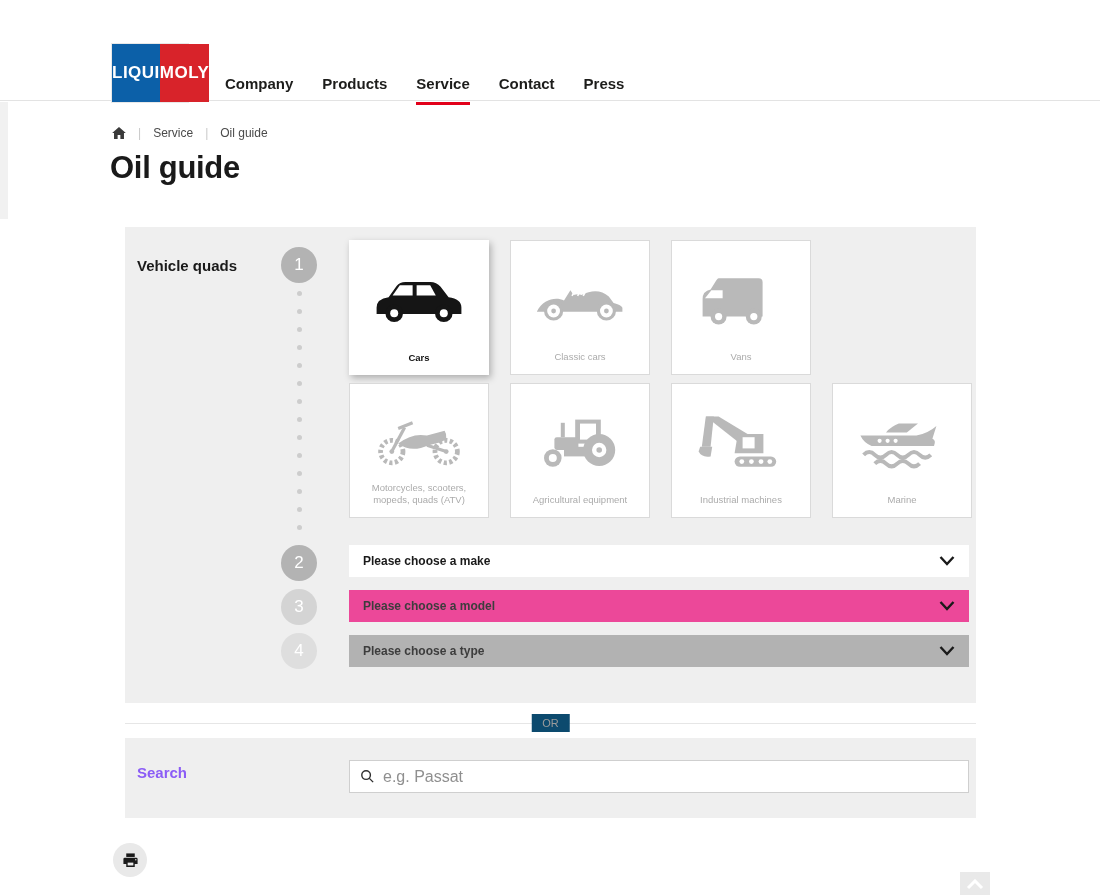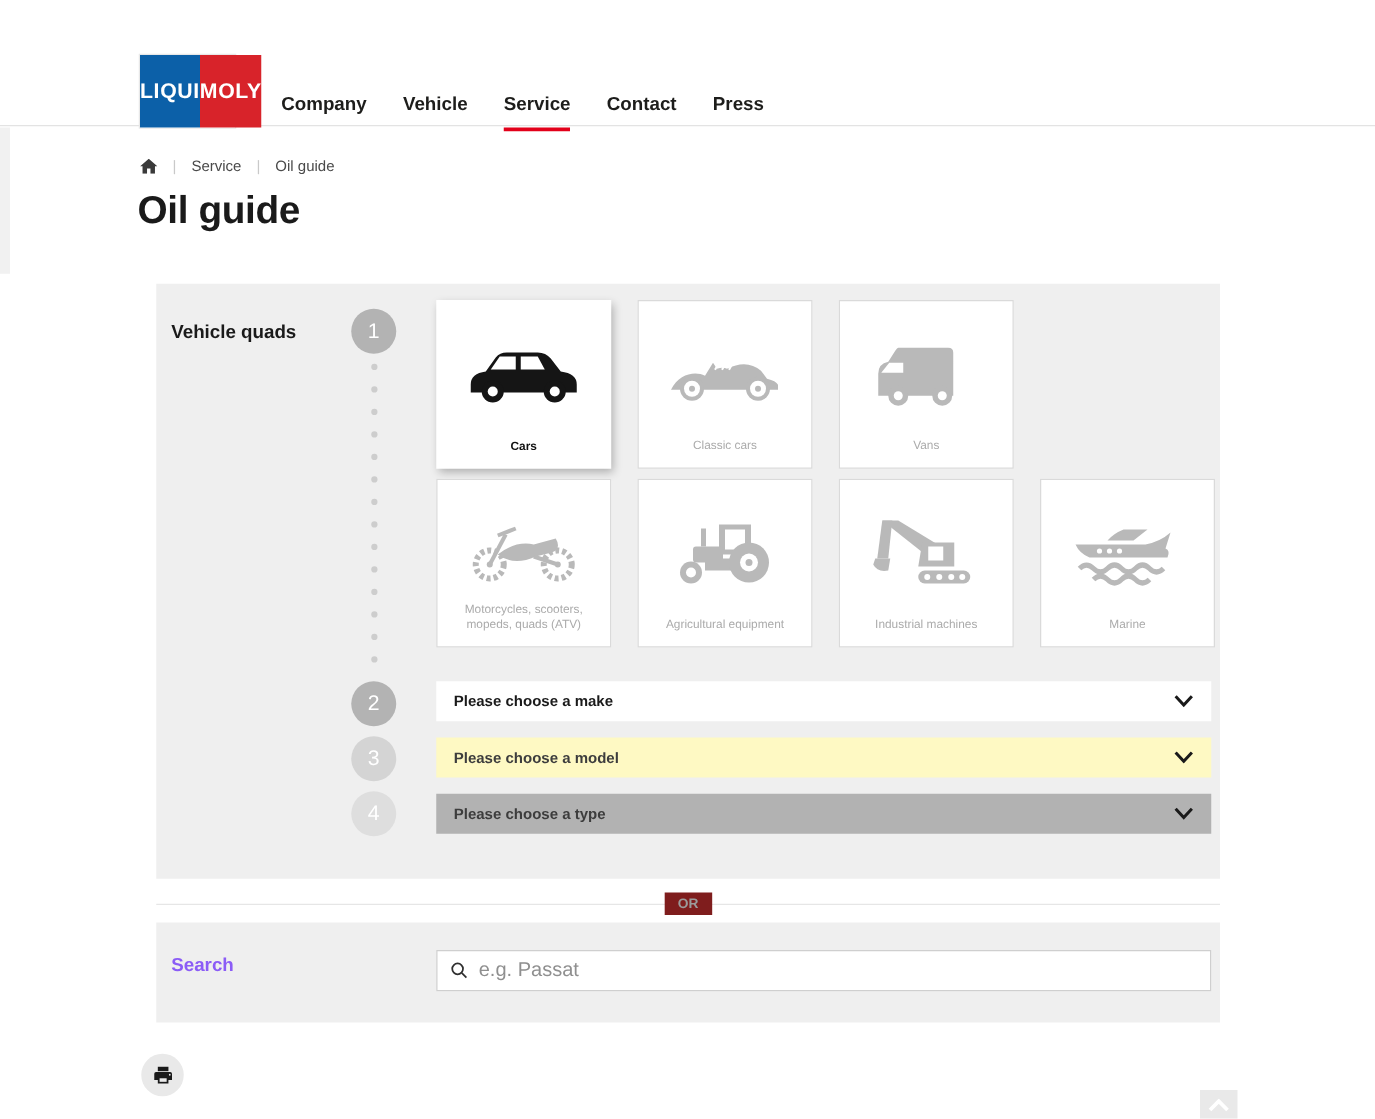--- a/index.html
+++ b/index.html
@@ -50,28 +50,28 @@
   .tile .lbl { position:absolute; left:5px; right:5px; bottom:12px; text-align:center; font-size:9.5px; line-height:11.5px; color:#ababab; }
   .tile.selected { border:none; color:#151515; box-shadow:2px 3px 7px rgba(0,0,0,.28); }
   .tile.selected .lbl { color:#111; font-weight:bold; }
   .r1 { top:13px; }  .r2 { top:156px; }
   .c1 { left:224px; } .c2 { left:385px; } .c3 { left:546px; } .c4 { left:707px; }
 
   .dropdown { position:absolute; left:224px; width:620px; height:32px; display:flex; align-items:center; padding:0 14px; cursor:pointer; }
   .dropdown .dd-label { flex:1; font-size:12px; font-weight:bold; }
   .dd-1 { top:318px; background:#fff; }
   .dd-1 .dd-label { color:#1a1a1a; }
-  .dd-2 { top:363px; background:#fef9c3; }
+  .dd-2 { top:363px; background:#ec4899; }
   .dd-3 { top:408px; background:#b2b2b2; }
   .dd-2 .dd-label, .dd-3 .dd-label { color:#3d3d3d; }
 
   
   .or-divider { position:absolute; left:125px; top:714px; width:851px; height:18px; }
   .or-line { position:absolute; left:0; right:0; top:9px; height:1px; background:#e6e6e6; }
-  .or-chip { position:absolute; left:50%; top:0; transform:translateX(-50%); background:#7f1d1d; padding:0 11px; font-size:11px; font-weight:bold; color:#9b9b9b; line-height:18px; }
+  .or-chip { position:absolute; left:50%; top:0; transform:translateX(-50%); background:#0c4a6e; padding:0 11px; font-size:11px; font-weight:normal; color:#9b9b9b; line-height:18px; }
 
   
   .spanel { position:absolute; left:125px; top:738px; width:851px; height:80px; background:#efefef; }
   .spanel-label { position:absolute; left:12px; top:26px; font-size:15px; font-weight:bold; color:#8b5cf6; }
   .sinput { position:absolute; left:224px; top:22px; width:620px; height:33px; background:#fff; border:1px solid #cfcfcf; display:flex; align-items:center; padding:0 10px; }
   .sinput input { flex:1; border:none; outline:none; font-size:16px; color:#333; margin-left:8px; font-family:"Liberation Sans",sans-serif; }
   .sinput input::placeholder { color:#8f8f8f; }
 
   
   .print-btn { position:absolute; left:113px; top:843px; width:34px; height:34px; border-radius:50%; background:#e9e9e9; display:flex; align-items:center; justify-content:center; cursor:pointer; }
@@ -83,21 +83,21 @@
 <div class="page">
 
 
   <div class="header">
     <div class="logo">
       <div class="logo-top">LIQUI</div>
       <div class="logo-bot">MOLY</div>
     </div>
     <nav class="nav">
       <span class="nav-item">Company</span>
-      <span class="nav-item">Vehicle</span>
+      <span class="nav-item">Products</span>
       <span class="nav-item active">Service</span>
       <span class="nav-item">Contact</span>
       <span class="nav-item">Press</span>
     </nav>
   </div>
 
   <div class="left-strip"></div>
 
   <div class="breadcrumb">
     <svg width="14" height="12" viewBox="0 0 16 14">

